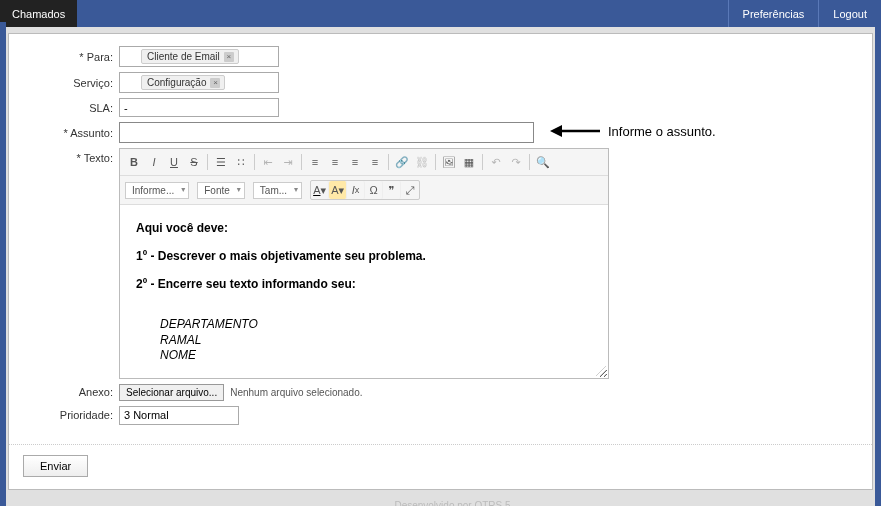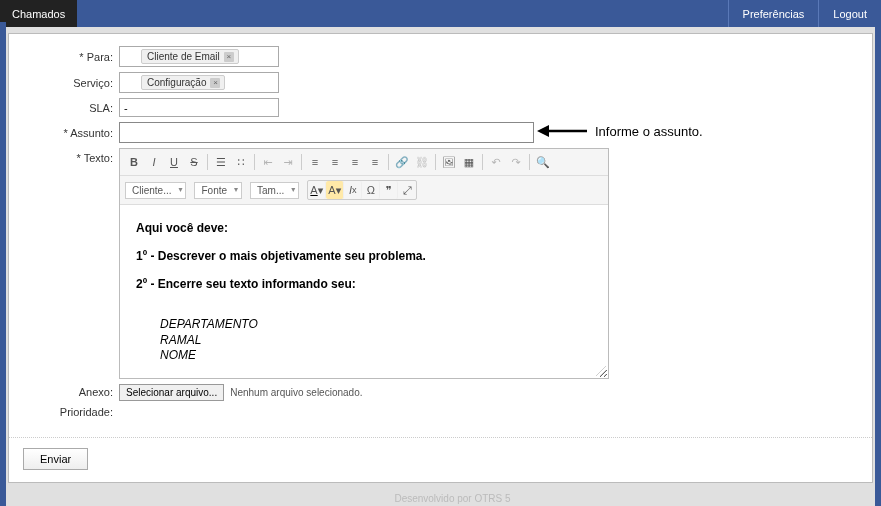--- a/index.html
+++ b/index.html
@@ -104,21 +104,21 @@
   .text-input {
     border: 1px solid #aaa;
     height: 19px;
     padding: 1px 4px;
     font-size: 11px;
   }
   .sla-input { width: 160px; }
   .subject-input { width: 415px; height: 21px; border: 1px solid #888; }
   .arrow-annot {
     position: absolute;
-    left: 514px;
+    left: 527px;
     top: -1px;
     display: flex;
     align-items: center;
     font-size: 13px;
     color: #000;
   }
   .arrow-svg {
     width: 50px;
     height: 20px;
   }
@@ -355,21 +355,21 @@
             <span class="tb-sep"></span>
             <span class="tb-btn">🖼</span>
             <span class="tb-btn">▦</span>
             <span class="tb-sep"></span>
             <span class="tb-btn" style="opacity:.4">↶</span>
             <span class="tb-btn" style="opacity:.4">↷</span>
             <span class="tb-sep"></span>
             <span class="tb-btn">🔍</span>
           </div>
           <div class="toolbar-row2">
-            <span class="tb-dropdown">Cliente...</span>
+            <span class="tb-dropdown">Informe...</span>
             <span class="tb-dropdown">Fonte</span>
             <span class="tb-dropdown">Tam...</span>
             <div class="tb-group">
               <span class="tb-btn"><u style="text-decoration-color:#000">A</u>▾</span>
               <span class="tb-btn" style="background:#ffe9a8">A▾</span>
               <span class="tb-btn">
                   <i>I</i>
                   <sub>x</sub>
                 </span>
               <span class="tb-btn">Ω</span>
@@ -399,20 +399,23 @@
     <div class="form-row">
       <div class="label">Anexo:</div>
       <div class="field" style="display:flex;align-items:center">
         <button class="file-btn">Selecionar arquivo...</button>
         <span class="file-text">Nenhum arquivo selecionado.</span>
       </div>
     </div>
 
     <div class="form-row">
       <div class="label">Prioridade:</div>
+      <div class="field">
+        <div class="priority-select">3 Normal</div>
+      </div>
     </div>
 
   </div>
 
   <div class="submit-row">
     <button class="submit-btn">Enviar</button>
   </div>
 </div>
 
 <div class="footer">Desenvolvido por OTRS 5</div>

